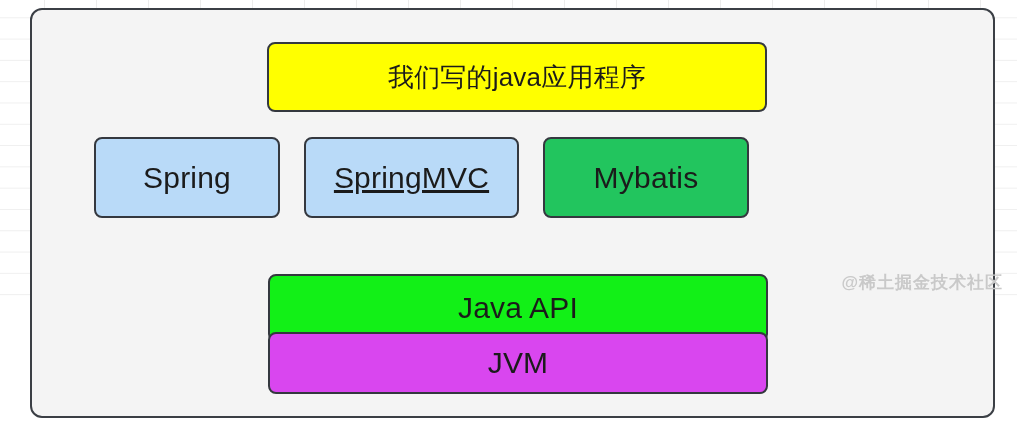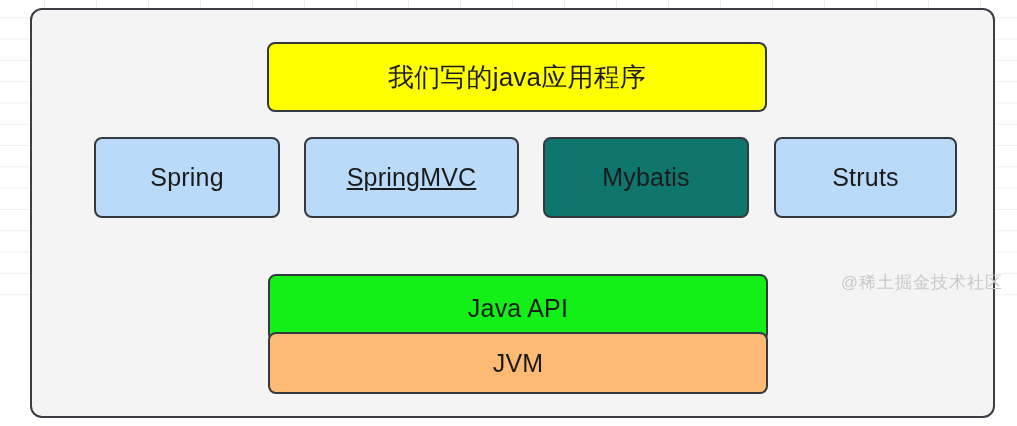--- a/index.html
+++ b/index.html
@@ -45,62 +45,63 @@
     position: absolute;
     box-sizing: border-box;
     border: 2.5px solid #34383f;
     border-radius: 8px;
     display: flex;
     align-items: center;
     justify-content: center;
     color: #1b1b1b;
   }
   .layer-label {
-    font-size: 25px;
+    font-size: 30px;
     line-height: 1;
     letter-spacing: 0.2px;
     color: #1b1b1b;
     white-space: nowrap;
   }
 
   
   #box-app {
     left: 235px; top: 32px;
     width: 500px; height: 70px;
     background: #ffff00;
   }
   #box-app .layer-label { font-size: 26px; }
 
   #box-spring     { left: 62px;  top: 127px; width: 186px; height: 81px; background: #b9daf8; }
   #box-springmvc  { left: 272px; top: 127px; width: 215px; height: 81px; background: #b9daf8; text-decoration: underline; }
-  #box-mybatis    { left: 511px; top: 127px; width: 206px; height: 81px; background: #0f766e; }
+  #box-mybatis    { left: 511px; top: 127px; width: 206px; height: 81px; background: #22c55e; }
   #box-struts     { left: 742px; top: 127px; width: 183px; height: 81px; background: #b9daf8; }
 
   #box-javaapi {
     left: 236px; top: 228px;
     width: 500px; height: 68px;
     background: #12f017;
     margin-top: 36px;
   }
   #box-jvm {
     left: 236px; top: 322px;
     width: 500px; height: 62px;
-    background: #fdba74;
+    background: #d946ef;
   }
 
   
   #watermark {
     position: absolute;
     right: 14px;
     bottom: 6px;
     font-size: 17px;
     color: #c9c9c9;
     letter-spacing: 1px;
     white-space: nowrap;
     user-select: none;
+    font-weight: bold;
   }
 </style>
 </head>
 <body>
 
 <div id="canvas">
 
   <div id="stack-container">
 
     <div class="layer-box" id="box-app">
@@ -112,23 +113,20 @@
     </div>
 
     <div class="layer-box" id="box-springmvc">
       <span class="layer-label">SpringMVC</span>
     </div>
 
     <div class="layer-box" id="box-mybatis">
       <span class="layer-label">Mybatis</span>
     </div>
 
-    <div class="layer-box" id="box-struts">
-      <span class="layer-label">Struts</span>
-    </div>
 
     <div class="layer-box" id="box-javaapi">
       <span class="layer-label">Java API</span>
     </div>
 
     <div class="layer-box" id="box-jvm">
       <span class="layer-label">JVM</span>
     </div>
 
   </div>

